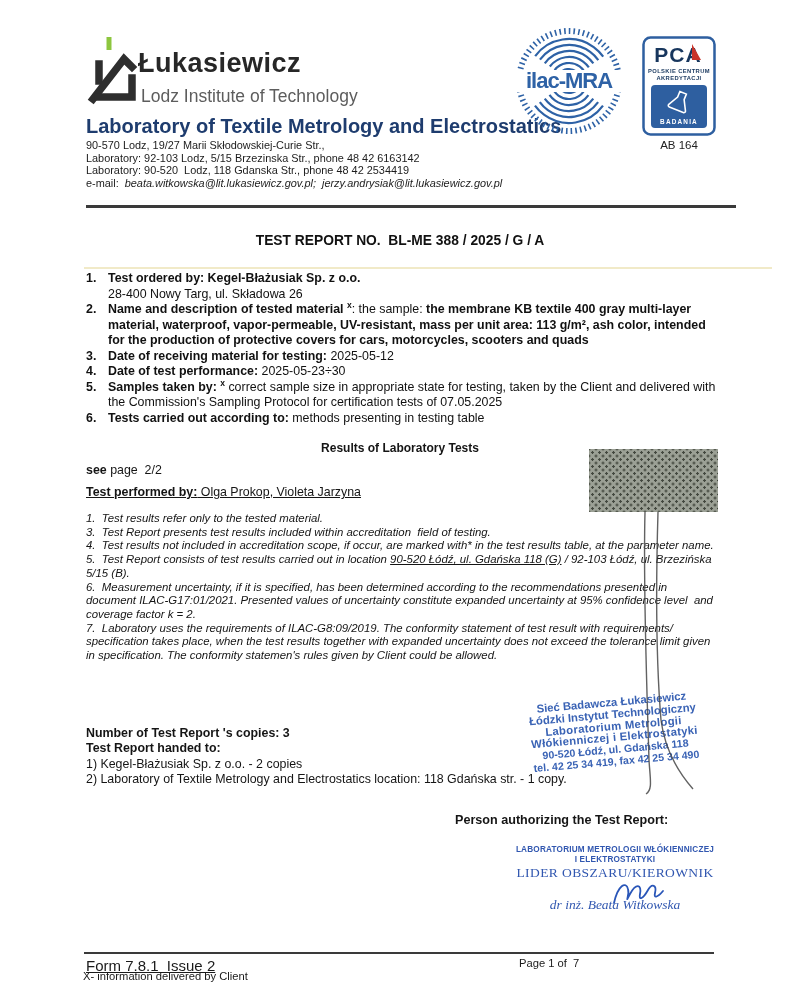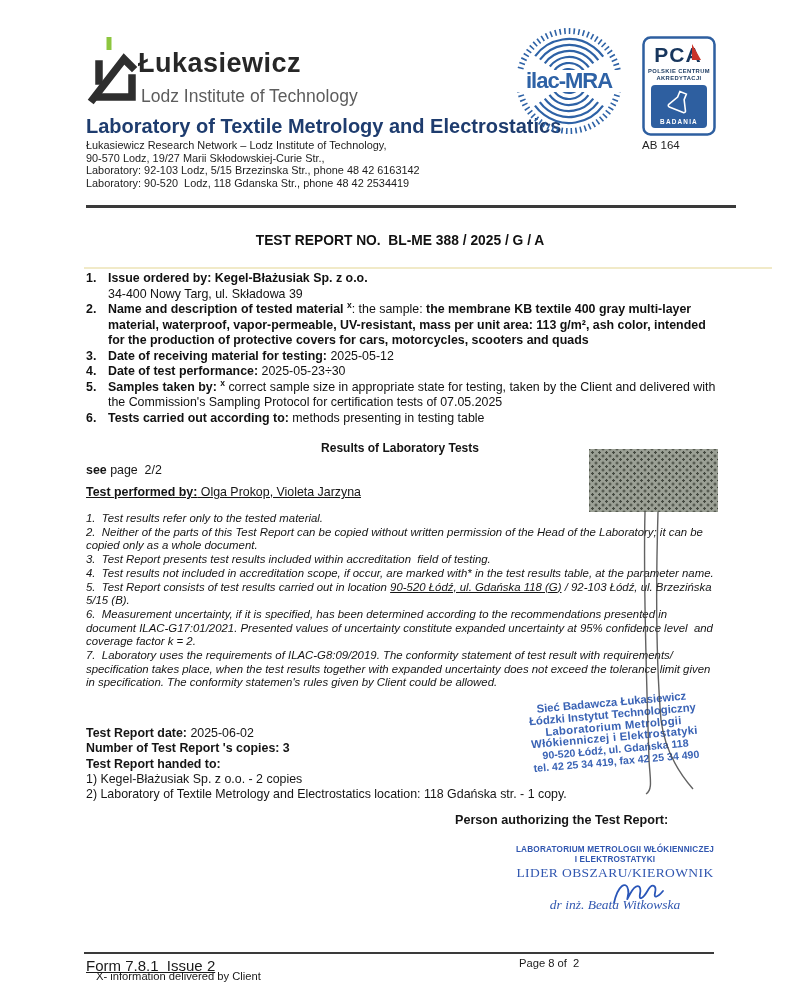--- a/index.html
+++ b/index.html
@@ -37,21 +37,21 @@
   .stamp1 .sm{font-size:10.6px;}
   .repblock{left:86px;top:726px;font-size:12.4px;line-height:15.3px;}
   .auth{left:455px;top:813px;font-size:12.6px;font-weight:700;}
   .stamp2{left:498px;top:845px;width:234px;text-align:center;color:#3157b0;}
   .stamp2 .l1{font-size:8.2px;font-weight:700;letter-spacing:.2px;line-height:9.5px;}
   .stamp2 .l3{font-family:"Liberation Serif",serif;font-size:13.5px;letter-spacing:.4px;margin-top:1px;}
   .stamp2 .name{font-family:"Liberation Serif",serif;font-style:italic;font-size:13.5px;margin-top:-8px;}
   .sigwrap{height:26px;margin-top:-2px;text-align:center;}
   .hr-foot{left:84px;top:952px;width:630px;height:2px;background:#3a3a3a;}
   .foot-form{left:86px;top:957px;font-size:15px;color:#1a1a1a;text-decoration:underline;}
-  .foot-x{left:96px;top:970px;font-size:11.2px;color:#1a1a1a;}
+  .foot-x{left:83px;top:970px;font-size:11.2px;color:#1a1a1a;}
   .foot-page{left:519px;top:957px;font-size:11.2px;color:#1a1a1a;}
   .threads{left:0;top:0;width:800px;height:1000px;pointer-events:none;}
 </style>
 </head>
 <body>
 
 <div class="page">
 
   <svg class="abs" style="left:86px;top:34px" width="54" height="100" viewBox="0 0 54 100">
     <line x1="23" y1="3" x2="23" y2="16" stroke="#8dc63f" stroke-width="5"></line>
@@ -60,24 +60,24 @@
       <path d="M7 65 L38 25 L46 33"></path>
       <path d="M46 44 L46 63 L12 63"></path>
     </g>
   </svg>
 
   <div class="abs brand" data-bind="header.brand">Łukasiewicz</div>
   <div class="abs institute" data-bind="header.institute">Lodz Institute of Technology</div>
   <div class="abs labname" data-bind="header.lab_name">Laboratory of Textile Metrology and Electrostatics</div>
 
   <div class="abs addr">
-    <div data-bind="header.address_lines.0">Łukasiewicz Research Network – Lodz Institute of Technology,</div>
     <div data-bind="header.address_lines.1">90-570 Lodz, 19/27 Marii Skłodowskiej-Curie Str.,</div>
     <div data-bind="header.address_lines.2">Laboratory: 92-103 Lodz, 5/15 Brzezinska Str., phone 48 42 6163142</div>
     <div data-bind="header.address_lines.3">Laboratory: 90-520  Lodz, 118 Gdanska Str., phone 48 42 2534419</div>
+    <div><span data-bind="header.email_label">e-mail:  </span><span class="em" data-bind="header.emails">beata.witkowska@lit.lukasiewicz.gov.pl;  jerzy.andrysiak@lit.lukasiewicz.gov.pl</span></div>
   </div>
 
   <svg class="abs" style="left:512px;top:27px" width="115" height="108" viewBox="0 0 115 108">
     <g fill="none" stroke="#2e62a6">
       <circle cx="57" cy="54" r="50" stroke-width="6" stroke-dasharray="1.6 3.1"></circle>
       <g stroke-width="2.2">
         <circle cx="57" cy="54" r="12" stroke-dasharray="22.6 15.1" transform="rotate(36 57 54)"></circle>
         <circle cx="57" cy="54" r="18" stroke-dasharray="33.9 22.6" transform="rotate(36 57 54)"></circle>
         <circle cx="57" cy="54" r="24" stroke-dasharray="45.2 30.2" transform="rotate(36 57 54)"></circle>
         <circle cx="57" cy="54" r="30" stroke-dasharray="56.5 37.7" transform="rotate(36 57 54)"></circle>
@@ -94,32 +94,32 @@
     <text x="36" y="26" text-anchor="middle" font-size="21" font-weight="bold" font-family="Liberation Sans, sans-serif" fill="#17365d" letter-spacing="1" data-bind="header.pca.acronym">PCA</text>
     <polygon points="50,8 59,24 50,24" fill="#c9342a"></polygon>
     <text x="37" y="37" text-anchor="middle" font-size="5.8" font-weight="bold" font-family="Liberation Sans, sans-serif" fill="#17365d" letter-spacing=".4" data-bind="header.pca.line1">POLSKIE CENTRUM</text>
     <text x="37" y="44" text-anchor="middle" font-size="5.8" font-weight="bold" font-family="Liberation Sans, sans-serif" fill="#17365d" letter-spacing=".4" data-bind="header.pca.line2">AKREDYTACJI</text>
     <rect x="9" y="49" width="56" height="43" rx="4" fill="#2e5fa0"></rect>
     <g transform="rotate(22 37 67)">
       <path d="M33.5 56 h7 v6 l5.5 10 a1.6 1.6 0 0 1 -1.5 2.3 h-15 a1.6 1.6 0 0 1 -1.5 -2.3 l5.5 -10 z" fill="none" stroke="#ffffff" stroke-width="1.6"></path>
     </g>
     <text x="37" y="87.5" text-anchor="middle" font-size="6.4" font-weight="bold" font-family="Liberation Sans, sans-serif" fill="#ffffff" letter-spacing="1.2" data-bind="header.pca.badge">BADANIA</text>
   </svg>
-  <div class="abs" style="left:642px;top:139px;width:74px;font-size:11.5px;color:#222;" data-bind="header.pca.cert_no">AB 164</div>
+  <div class="abs" style="left:642px;top:139px;width:74px;text-align:center;font-size:11.5px;color:#222;" data-bind="header.pca.cert_no">AB 164</div>
 
   <div class="abs hr-head"></div>
 
   <div class="abs title" data-bind="title">TEST REPORT NO.  BL-ME 388 / 2025 / G / A</div>
   <div class="abs yline"></div>
 
   <div class="abs olist">
     <div class="oitem">
       <span class="onum" data-bind="items.i1.no">1.</span>
-      <span class="obody"><span class="b" data-bind="items.i1.bold">Issue ordered by: Kegel-Błażusiak Sp. z o.o.</span><br>
-        <span data-bind="items.i1.line2">34-400 Nowy Targ, ul. Składowa 39</span></span>
+      <span class="obody"><span class="b" data-bind="items.i1.bold">Test ordered by: Kegel-Błażusiak Sp. z o.o.</span><br>
+        <span data-bind="items.i1.line2">28-400 Nowy Targ, ul. Składowa 26</span></span>
     </div>
     <div class="oitem">
       <span class="onum" data-bind="items.i2.no">2.</span>
       <span class="obody"><span class="b" data-bind="items.i2.b1">Name and description of tested material </span><sup class="x" data-bind="items.i2.sup">x</sup><span data-bind="items.i2.mid">: the sample: </span><span class="b" data-bind="items.i2.b2">the membrane KB textile 400 gray multi-layer material, waterproof, vapor-permeable, UV-resistant, mass per unit area: 113 g/m², ash color, intended for the production of protective covers for cars, motorcycles, scooters and quads</span></span>
     </div>
     <div class="oitem">
       <span class="onum" data-bind="items.i3.no">3.</span>
       <span class="obody"><span class="b" data-bind="items.i3.bold">Date of receiving material for testing:</span><span data-bind="items.i3.value"> 2025-05-12</span></span>
     </div>
     <div class="oitem">
@@ -139,39 +139,37 @@
   <div class="abs results-h" data-bind="results_heading">Results of Laboratory Tests</div>
 
   <div class="abs seeline"><span class="b" data-bind="see_line.bold">see</span><span data-bind="see_line.rest"> page  2/2</span></div>
 
   <div class="abs performed"><span class="b" data-bind="performed.bold">Test performed by:</span><span data-bind="performed.rest"> Olga Prokop, Violeta Jarzyna</span></div>
 
   <div class="abs swatch"></div>
 
   <div class="abs notes">
     <p data-bind="notes.n1">1.  Test results refer only to the tested material.</p>
-    <p data-bind="notes.n2">2.  Neither of the parts of this Test Report can be copied without written permission of the Head of the Laboratory; it can be copied only as a whole document.</p>
     <p data-bind="notes.n3">3.  Test Report presents test results included within accreditation  field of testing.</p>
     <p data-bind="notes.n4">4.  Test results not included in accreditation scope, if occur, are marked with* in the test results table, at the parameter name.</p>
     <p><span data-bind="notes.n5_pre">5.  Test Report consists of test results carried out in location </span><span class="u" data-bind="notes.n5_u">90-520 Łódź, ul. Gdańska 118 (G)</span><span data-bind="notes.n5_post"> / 92-103 Łódź, ul. Brzezińska 5/15 (B).</span></p>
     <p data-bind="notes.n6">6.  Measurement uncertainty, if it is specified, has been determined according to the recommendations presented in document ILAC-G17:01/2021. Presented values of uncertainty constitute expanded uncertainty at 95% confidence level  and coverage factor k = 2.</p>
     <p data-bind="notes.n7">7.  Laboratory uses the requirements of ILAC-G8:09/2019. The conformity statement of test result with requirements/ specification takes place, when the test results together with expanded uncertainty does not exceed the tolerance limit given in specification. The conformity statemen's rules given by Client could be allowed.</p>
   </div>
 
   <div class="abs stamp1">
     <div data-bind="stamp1.lines.0">Sieć Badawcza Łukasiewicz</div>
     <div data-bind="stamp1.lines.1">Łódzki Instytut Technologiczny</div>
     <div class="sb" data-bind="stamp1.lines.2">Laboratorium Metrologii</div>
     <div class="sb" data-bind="stamp1.lines.3">Włókienniczej i Elektrostatyki</div>
     <div class="sm" data-bind="stamp1.lines.4">90-520 Łódź, ul. Gdańska 118</div>
     <div class="sm" data-bind="stamp1.lines.5">tel. 42 25 34 419, fax 42 25 34 490</div>
   </div>
 
   <div class="abs repblock">
-    <div><span class="b" data-bind="report_block.date_label">Test Report date:</span><span data-bind="report_block.date_value"> 2025-06-02</span></div>
     <div class="b" data-bind="report_block.copies">Number of Test Report 's copies: 3</div>
     <div class="b" data-bind="report_block.handed_label">Test Report handed to:</div>
     <div data-bind="report_block.handed1">1) Kegel-Błażusiak Sp. z o.o. - 2 copies</div>
     <div data-bind="report_block.handed2">2) Laboratory of Textile Metrology and Electrostatics location: 118 Gdańska str. - 1 copy.</div>
   </div>
 
   <div class="abs auth" data-bind="authorizing">Person authorizing the Test Report:</div>
 
   <div class="abs stamp2">
     <div class="l1" data-bind="stamp2.line1">LABORATORIUM METROLOGII WŁÓKIENNICZEJ</div>
@@ -181,21 +179,21 @@
       <svg width="70" height="30" viewBox="0 0 70 30" style="margin-left:60px">
         <path d="M4 24 C8 6 16 2 18 10 C20 17 14 26 20 15 C26 4 32 5 30 15 C28.5 22 33 20 38 11 C42 4 47 6 45 14 C43.5 20 48 18 53 12" fill="none" stroke="#2a56b8" stroke-width="1.8" stroke-linecap="round"></path>
       </svg>
     </div>
     <div class="name" data-bind="stamp2.signer">dr inż. Beata Witkowska</div>
   </div>
 
   <div class="abs hr-foot"></div>
   <div class="abs foot-form" data-bind="footer.form">Form 7.8.1  Issue 2</div>
   <div class="abs foot-x" data-bind="footer.xnote">X- information delivered by Client</div>
-  <div class="abs foot-page" data-bind="footer.page">Page 8 of  2</div>
+  <div class="abs foot-page" data-bind="footer.page">Page 1 of  7</div>
 
   <svg class="abs threads" viewBox="0 0 800 1000">
     <g fill="none" stroke="#474747" stroke-width="1.4" opacity="0.85">
       <path d="M645 512 C643 590 647 690 649 760 C650 778 653 790 646 794"></path>
       <path d="M658 512 C656 580 656 660 661 720 C665 752 679 773 693 789"></path>
     </g>
   </svg>
 
 </div>
 

